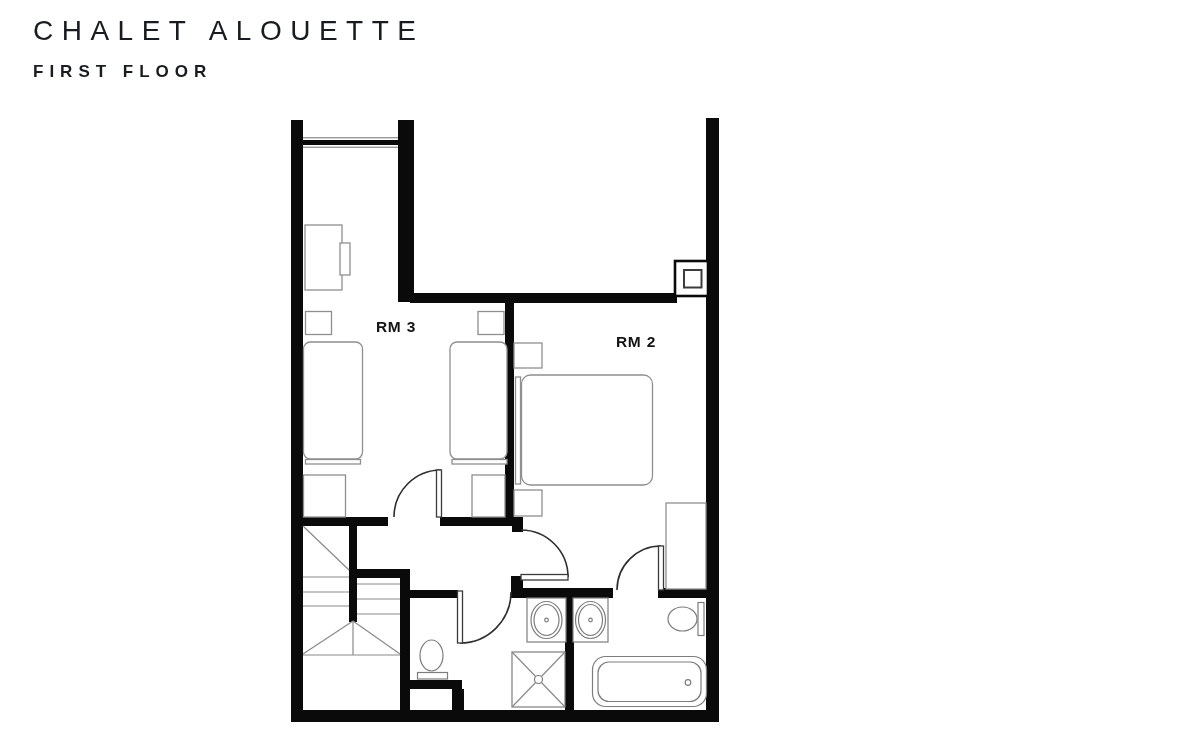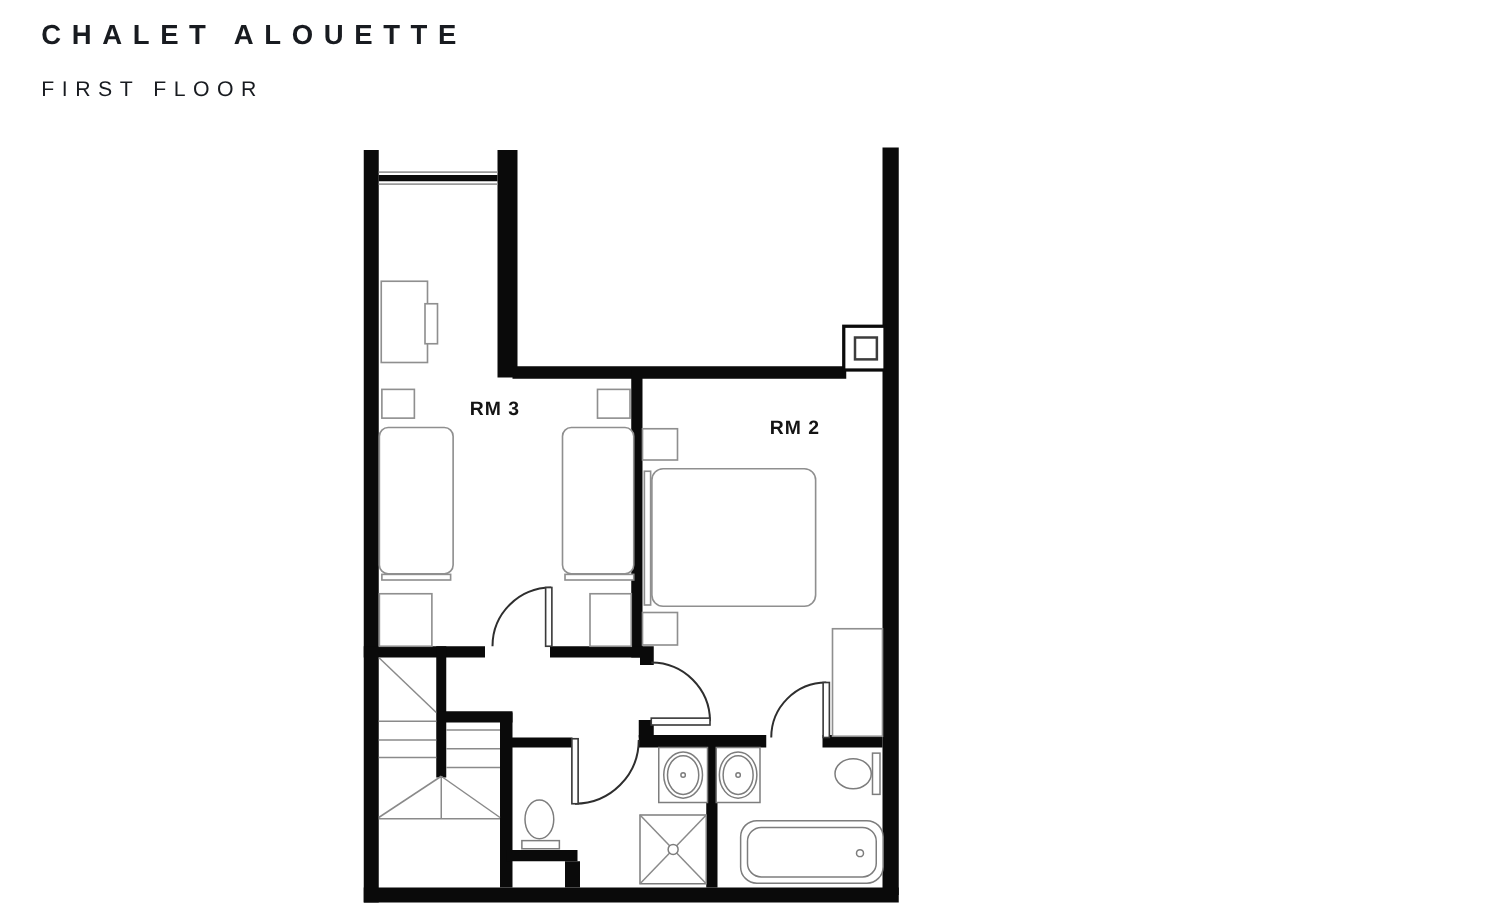--- a/index.html
+++ b/index.html
@@ -1,20 +1,20 @@
 <!DOCTYPE html>
 <html style="--wall: #0a0a0a; --fixture-line: #8f8f8f; --door-line: #2e2e2e; --stair-line: #8a8a8a; --label: #141414; --title: #181b20; --background: #ffffff;"><head>
 <meta charset="utf-8">
 <style>
   html,body{margin:0;padding:0;background:var(--background,#fff);}
   .page{position:relative;width:1200px;height:734px;overflow:hidden;
         background:var(--background,#fff);font-family:"Liberation Sans",sans-serif;}
-  .title{position:absolute;left:33px;top:15px;font-size:22px;font-weight:700;
+  .title{position:absolute;left:33px;top:15px;font-size:28px;font-weight:400;
          letter-spacing:8.5px;color:var(--title,#181b20);white-space:nowrap;}
-  .subtitle{position:absolute;left:33px;top:62px;font-size:17px;font-weight:400;
+  .subtitle{position:absolute;left:33px;top:62px;font-size:17px;font-weight:700;
             letter-spacing:6px;color:var(--title,#181b20);white-space:nowrap;}
   svg.plan{position:absolute;left:0;top:0;}
   .wall{fill:var(--wall,#0a0a0a);stroke:none;}
   .furn{fill:#fff;stroke:var(--fixture-line,#8f8f8f);stroke-width:1.3;}
   .furn2{fill:#fff;stroke:#7d7d7d;stroke-width:1.2;}
   .leaf{fill:#fff;stroke:#3a3a3a;stroke-width:1.3;}
   .arc{fill:none;stroke:var(--door-line,#2e2e2e);stroke-width:1.6;}
   .stair{stroke:var(--stair-line,#8a8a8a);stroke-width:1.2;fill:none;}
   .glass{fill:#9a9a9a;}
   .room-label{font-family:"Liberation Sans",sans-serif;font-weight:800;

